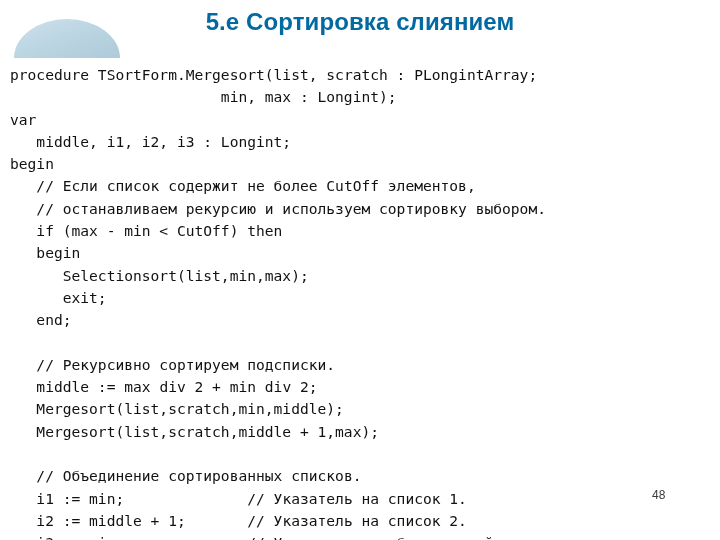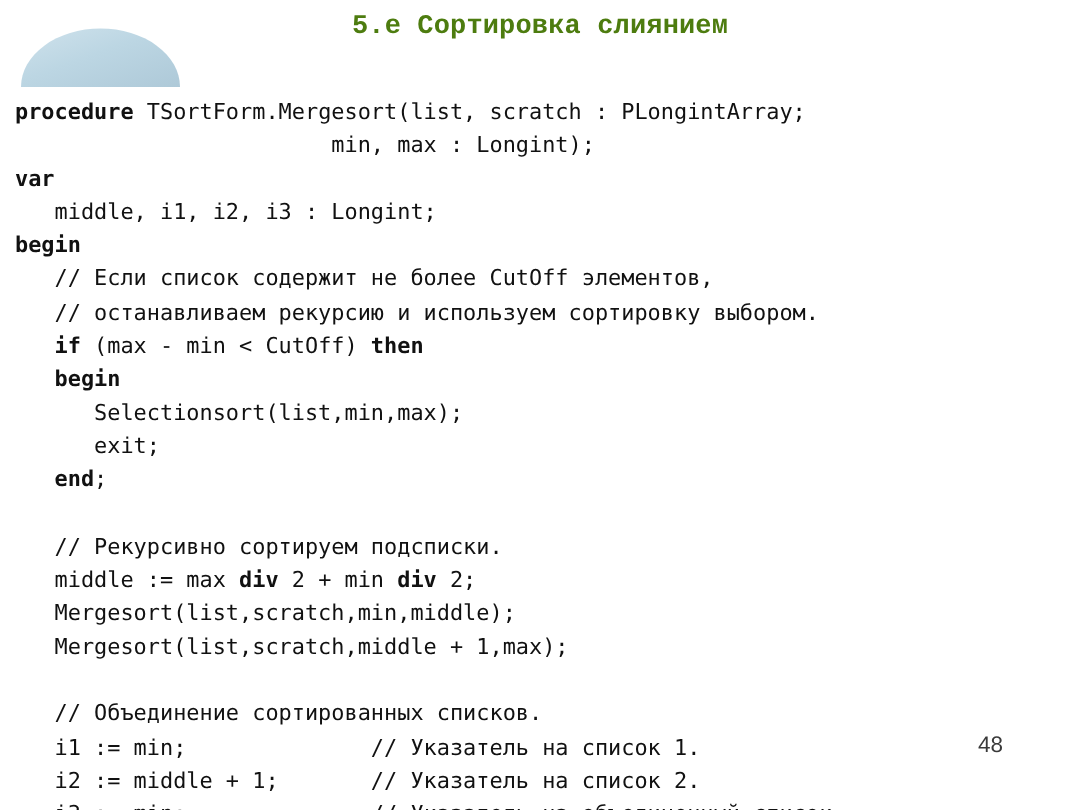--- a/index.html
+++ b/index.html
@@ -28,25 +28,25 @@
     background: linear-gradient(160deg, #cfe2ec 0%, #bcd6e3 45%, #aec9d8 100%);
   }
 
   
   #slide-title {
     position: absolute;
     left: 0;
     top: 8px;
     width: 720px;
     text-align: center;
-    font-family: Liberation Mono, monospace;
+    font-family: Liberation Sans, sans-serif;
     font-weight: bold;
-    font-size: 18px;
+    font-size: 24px;
     letter-spacing: 0.1px;
-    color: #4d7c0f;
+    color: #0369a1;
     white-space: nowrap;
   }
 
   
   #code-block {
     position: absolute;
     left: 10px;
     top: 64px;
     width: 700px;
     font-family: "DejaVu Sans Mono", "Liberation Mono", monospace;
@@ -56,32 +56,32 @@
     white-space: pre;
   }
   #code-block .line {
     height: 22.3px;
     white-space: pre;
   }
   #code-block .line.blank {
     height: 22.3px;
   }
   .kw {
-    font-weight: bold;
+    font-weight: normal;
   }
   .cmt {
   }
 
   
   #page-number {
     position: absolute;
     left: 652px;
     top: 488px;
     font-family: "Liberation Sans", sans-serif;
-    font-size: 15px;
+    font-size: 12px;
     color: #3a3a3a;
   }
 </style>
 </head>
 <body>
 
 <div id="deco-shape"></div>
 
 <div id="slide-title">5.е Сортировка слиянием</div>
 

